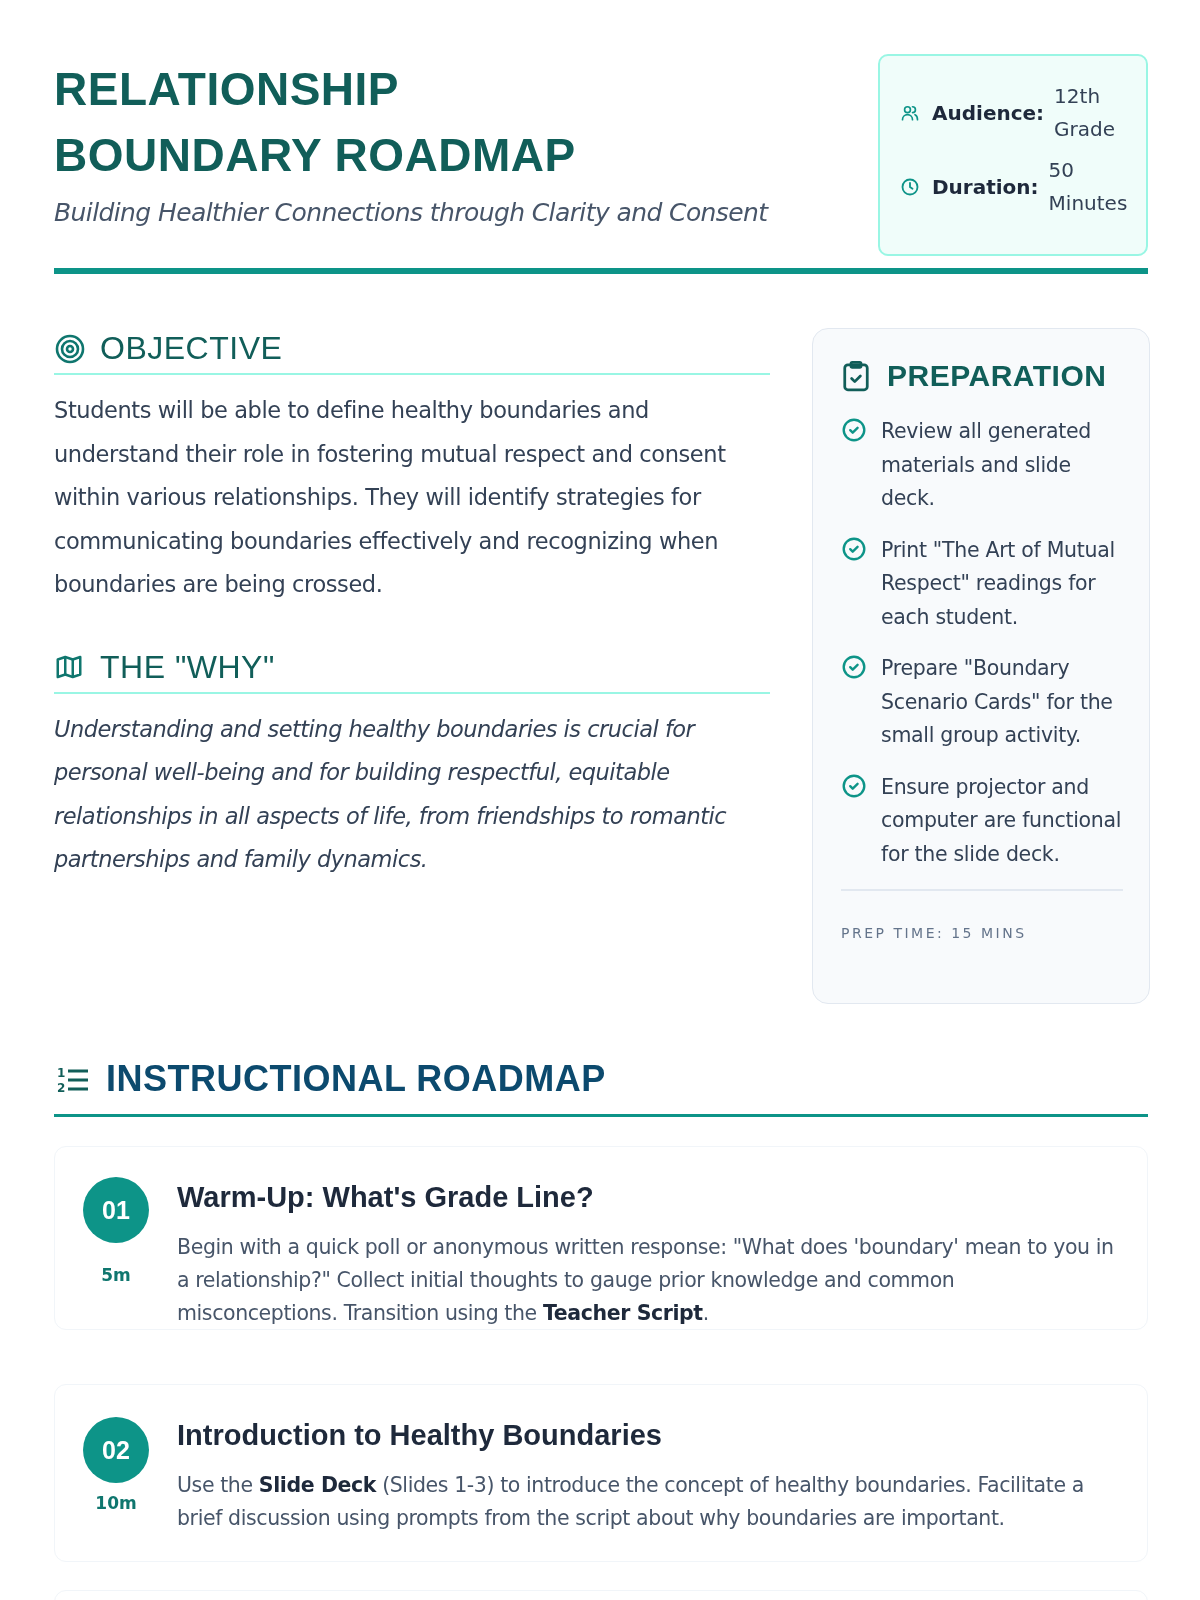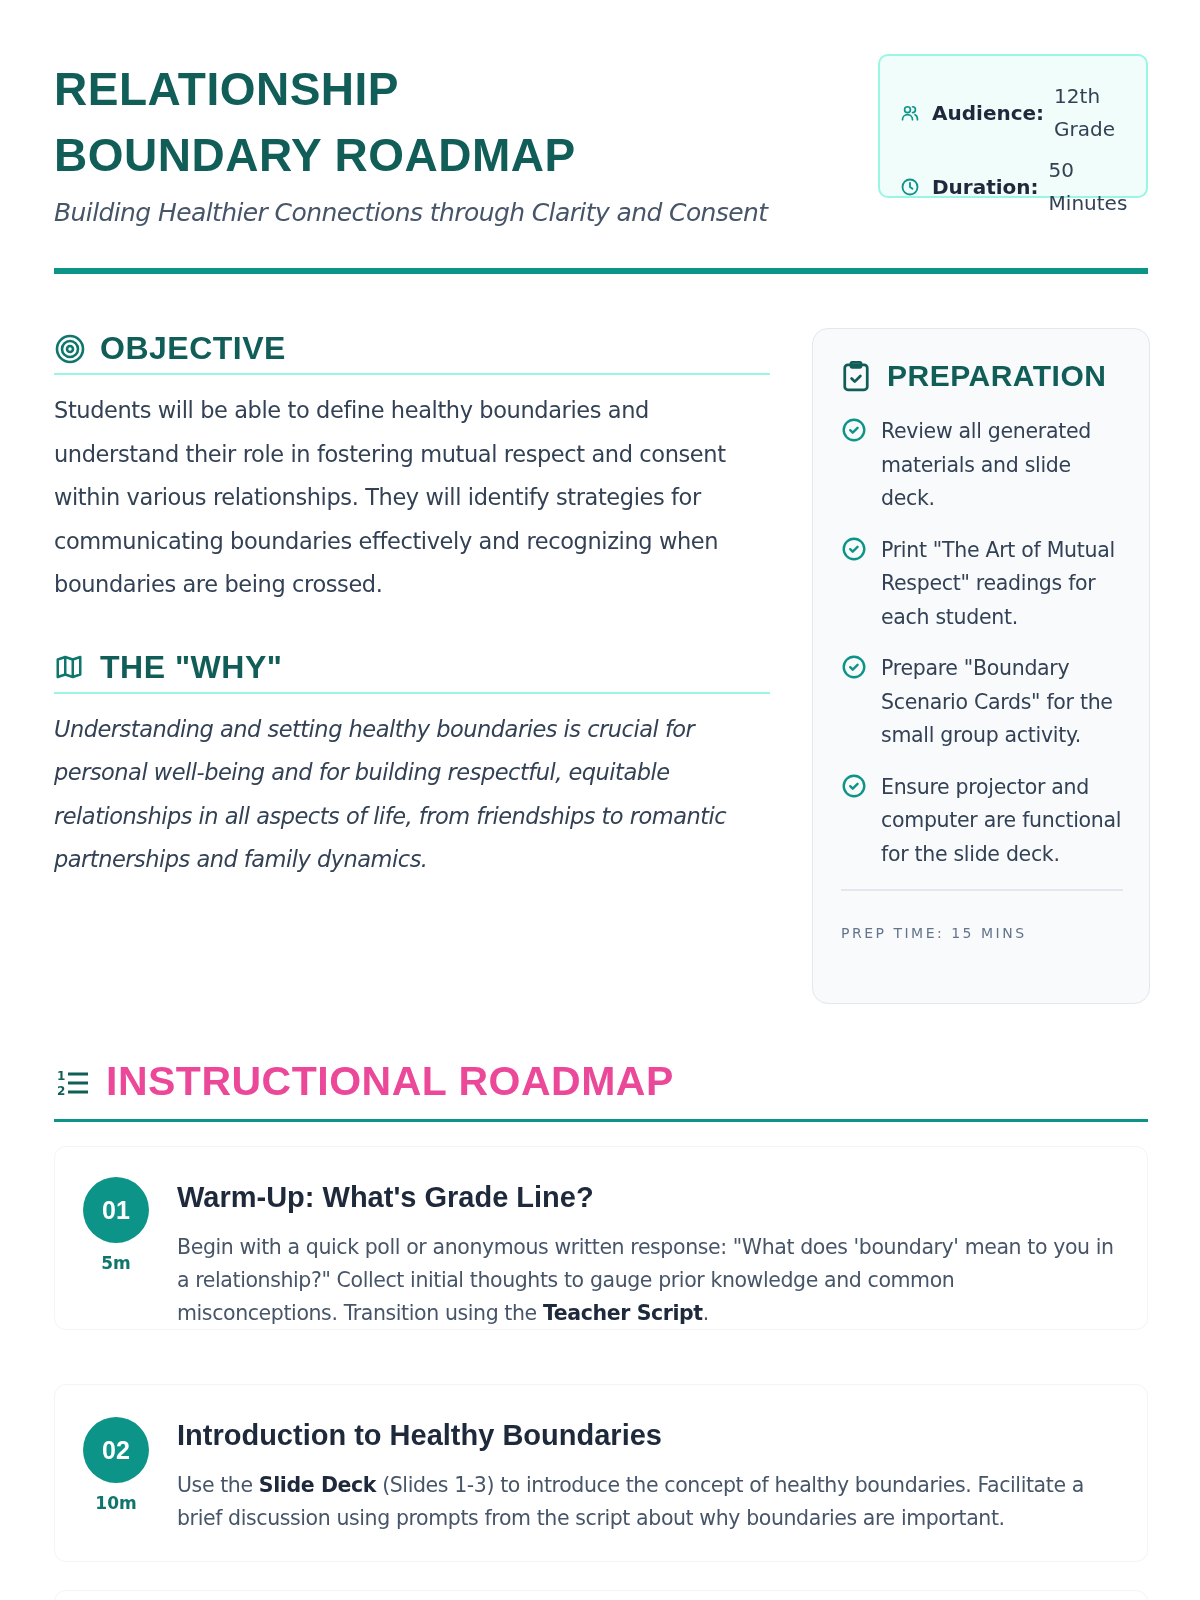--- a/index.html
+++ b/index.html
@@ -4,47 +4,47 @@
 <style>
   * { box-sizing: border-box; margin: 0; padding: 0; }
   html, body { width: 1200px; height: 1600px; overflow: hidden; background: #ffffff; }
   body { font-family: "DejaVu Sans", sans-serif; color: #334155; position: relative; }
 
   .header { position: absolute; left: 54px; top: 56px; width: 1094px; }
   .title { font-family: "Liberation Sans", sans-serif; font-weight: 700; font-size: 46px; line-height: 66px; color: #115e59; letter-spacing: 0.5px; }
   .subtitle { font-family: "DejaVu Sans", sans-serif; font-style: italic; font-size: 25px; color: #475569; margin-top: 10px; letter-spacing: -0.6px; }
   .header-rule { position: absolute; left: 54px; top: 268px; width: 1094px; height: 6px; background: #0d9488; }
 
-  .meta-box { position: absolute; left: 878px; top: 54px; width: 270px; height: 144px; background: #f0fdfa; border: 2px solid #99f6e4; border-radius: 10px; padding: 24px 20px 0 20px; }
+  .meta-box { position: absolute; left: 878px; top: 54px; width: 270px; height: 202px; background: #f0fdfa; border: 2px solid #99f6e4; border-radius: 10px; padding: 24px 20px 0 20px; }
   .meta-row { display: flex; align-items: center; margin-bottom: 8px; }
   .meta-row .ic { width: 22px; height: 22px; margin-right: 12px; display: flex; align-items: center; }
   .meta-label { font-weight: 700; font-size: 20px; color: #1e293b; margin-right: 10px; white-space: nowrap; }
   .meta-value { font-size: 20px; color: #334155; line-height: 33px; width: 80px; }
 
   .left-col { position: absolute; left: 54px; top: 330px; width: 716px; }
   .sec-head { display: flex; align-items: center; border-bottom: 2px solid #99f6e4; padding-bottom: 6px; }
   .sec-head .ic { width: 32px; height: 32px; margin-right: 14px; display: flex; align-items: center; }
-  .sec-title { font-family: "Liberation Sans", sans-serif; font-weight: 700; font-size: 32px; color: #115e59; letter-spacing: 0.5px; }
+  .sec-title { font-family: "Liberation Sans", sans-serif; font-weight: 400; font-size: 32px; color: #115e59; letter-spacing: 0.5px; }
   .obj-text { font-size: 22.5px; line-height: 43.5px; color: #334155; margin-top: 14px; letter-spacing: -0.4px; }
   .why-head { margin-top: 42px; }
   .why-text { font-style: italic; font-size: 22.5px; line-height: 43.5px; color: #334155; margin-top: 14px; letter-spacing: -0.5px; }
 
   .prep-card { position: absolute; left: 812px; top: 328px; width: 338px; height: 676px; background: #f8fafc; border: 1.5px solid #e2e8f0; border-radius: 16px; padding: 30px 26px 0 28px; }
   .prep-head { display: flex; margin-bottom: 22px; }
   .prep-head .ic { width: 30px; height: 34px; margin-right: 16px; }
   .prep-title { font-family: "Liberation Sans", sans-serif; font-weight: 700; font-size: 30px; color: #115e59; letter-spacing: 0.5px; }
   .prep-item { display: flex; align-items: flex-start; margin-bottom: 18px; justify-content: flex-end; }
   .prep-item .ic { width: 26px; height: 26px; margin-right: 14px; flex-shrink: 0; margin-top: 2px; }
   .prep-item-text { font-size: 20.5px; line-height: 33.5px; color: #334155; letter-spacing: -0.3px; }
   .prep-divider { height: 1.5px; background: #e2e8f0; margin-top: 10px; }
   .prep-time { font-weight: 400; font-size: 14px; letter-spacing: 2.5px; color: #64748b; margin-top: 34px; }
 
   .roadmap-head { position: absolute; left: 54px; top: 1058px; width: 1094px; display: flex; align-items: center; border-bottom: 3px solid #0d9488; padding-bottom: 14px; }
   .roadmap-head .ic { width: 38px; height: 38px; margin-right: 14px; }
-  .roadmap-title { font-family: "Liberation Sans", sans-serif; font-weight: 700; font-size: 41px; color: #ec4899; letter-spacing: 0.5px; }
+  .roadmap-title { font-family: "Liberation Sans", sans-serif; font-weight: 700; font-size: 36px; color: #0c4a6e; letter-spacing: 0.5px; }
 
   .step-card { position: absolute; left: 54px; width: 1094px; background: #ffffff; border: 1.5px solid #f1f5f9; border-radius: 12px; }
   .step-num { position: absolute; left: 28px; width: 66px; height: 66px; border-radius: 50%; background: #0d9488; color: #fff; font-family: "Liberation Sans", sans-serif; font-weight: 700; font-size: 25px; display: flex; align-items: center; justify-content: center; }
   .step-dur { position: absolute; left: 28px; width: 66px; text-align: center; font-weight: 700; font-size: 17px; color: #0f766e; }
   .step-title { position: absolute; left: 122px; font-family: "Liberation Sans", sans-serif; font-weight: 700; font-size: 29px; color: #1e293b; }
   .step-desc { position: absolute; left: 122px; width: 940px; font-size: 20.5px; line-height: 33px; color: #475569; letter-spacing: -0.4px; }
   .step-desc b { color: #1e293b; font-weight: 700; }
 </style>
 </head>
 <body>
@@ -169,21 +169,21 @@
         <text x="3" y="17" font-size="12" font-weight="700" font-family="DejaVu Sans, sans-serif" stroke="none">1</text>
         <text x="3" y="32" font-size="12" font-weight="700" font-family="DejaVu Sans, sans-serif" stroke="none">2</text>
         <path d="M14 11h20M14 20h20M14 29h20" stroke-width="3" fill="none"></path>
       </svg>
   </span>
   <span class="roadmap-title">INSTRUCTIONAL ROADMAP</span>
 </div>
 
 <div class="step-card" style="top:1146px; height:184px;">
   <div class="step-num" style="top:30px;">01</div>
-  <div class="step-dur" style="top:106px;">5m</div>
+  <div class="step-dur" style="top:118px;">5m</div>
   <div class="step-title" style="top:34px;">Warm-Up: What's Grade Line?</div>
   <div class="step-desc" style="top:84px;"><span>Begin with a quick poll or anonymous written response: "What does 'boundary' mean to you in a relationship?" Collect initial thoughts to gauge prior knowledge and common misconceptions. Transition using the </span><b>Teacher Script</b><span>.</span></div>
 </div>
 
 <div class="step-card" style="top:1384px; height:178px;">
   <div class="step-num" style="top:32px;">02</div>
   <div class="step-dur" style="top:108px;">10m</div>
   <div class="step-title" style="top:34px;">Introduction to Healthy Boundaries</div>
   <div class="step-desc" style="top:84px;"><span>Use the </span><b>Slide Deck</b><span> (Slides 1-3) to introduce the concept of healthy boundaries. Facilitate a brief discussion using prompts from the script about why boundaries are important.</span></div>
 </div>

